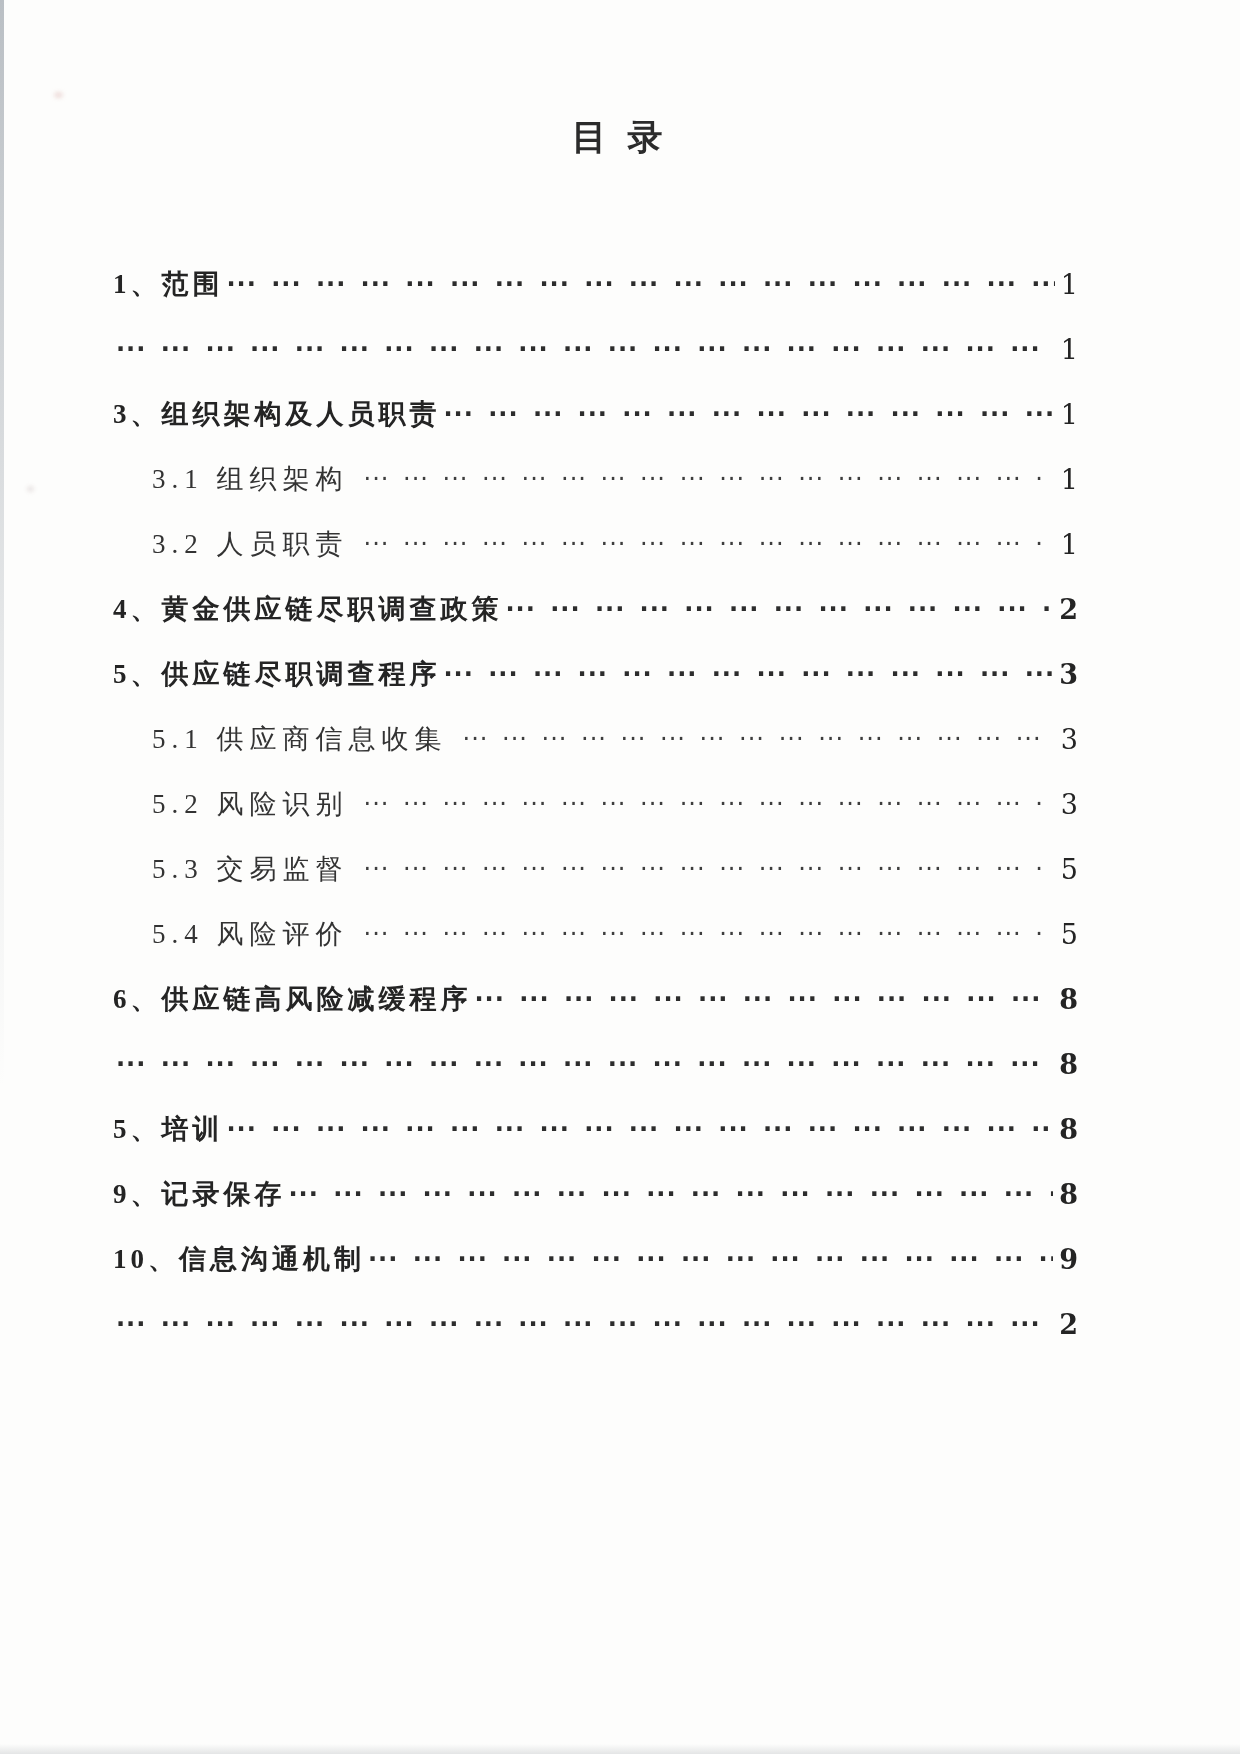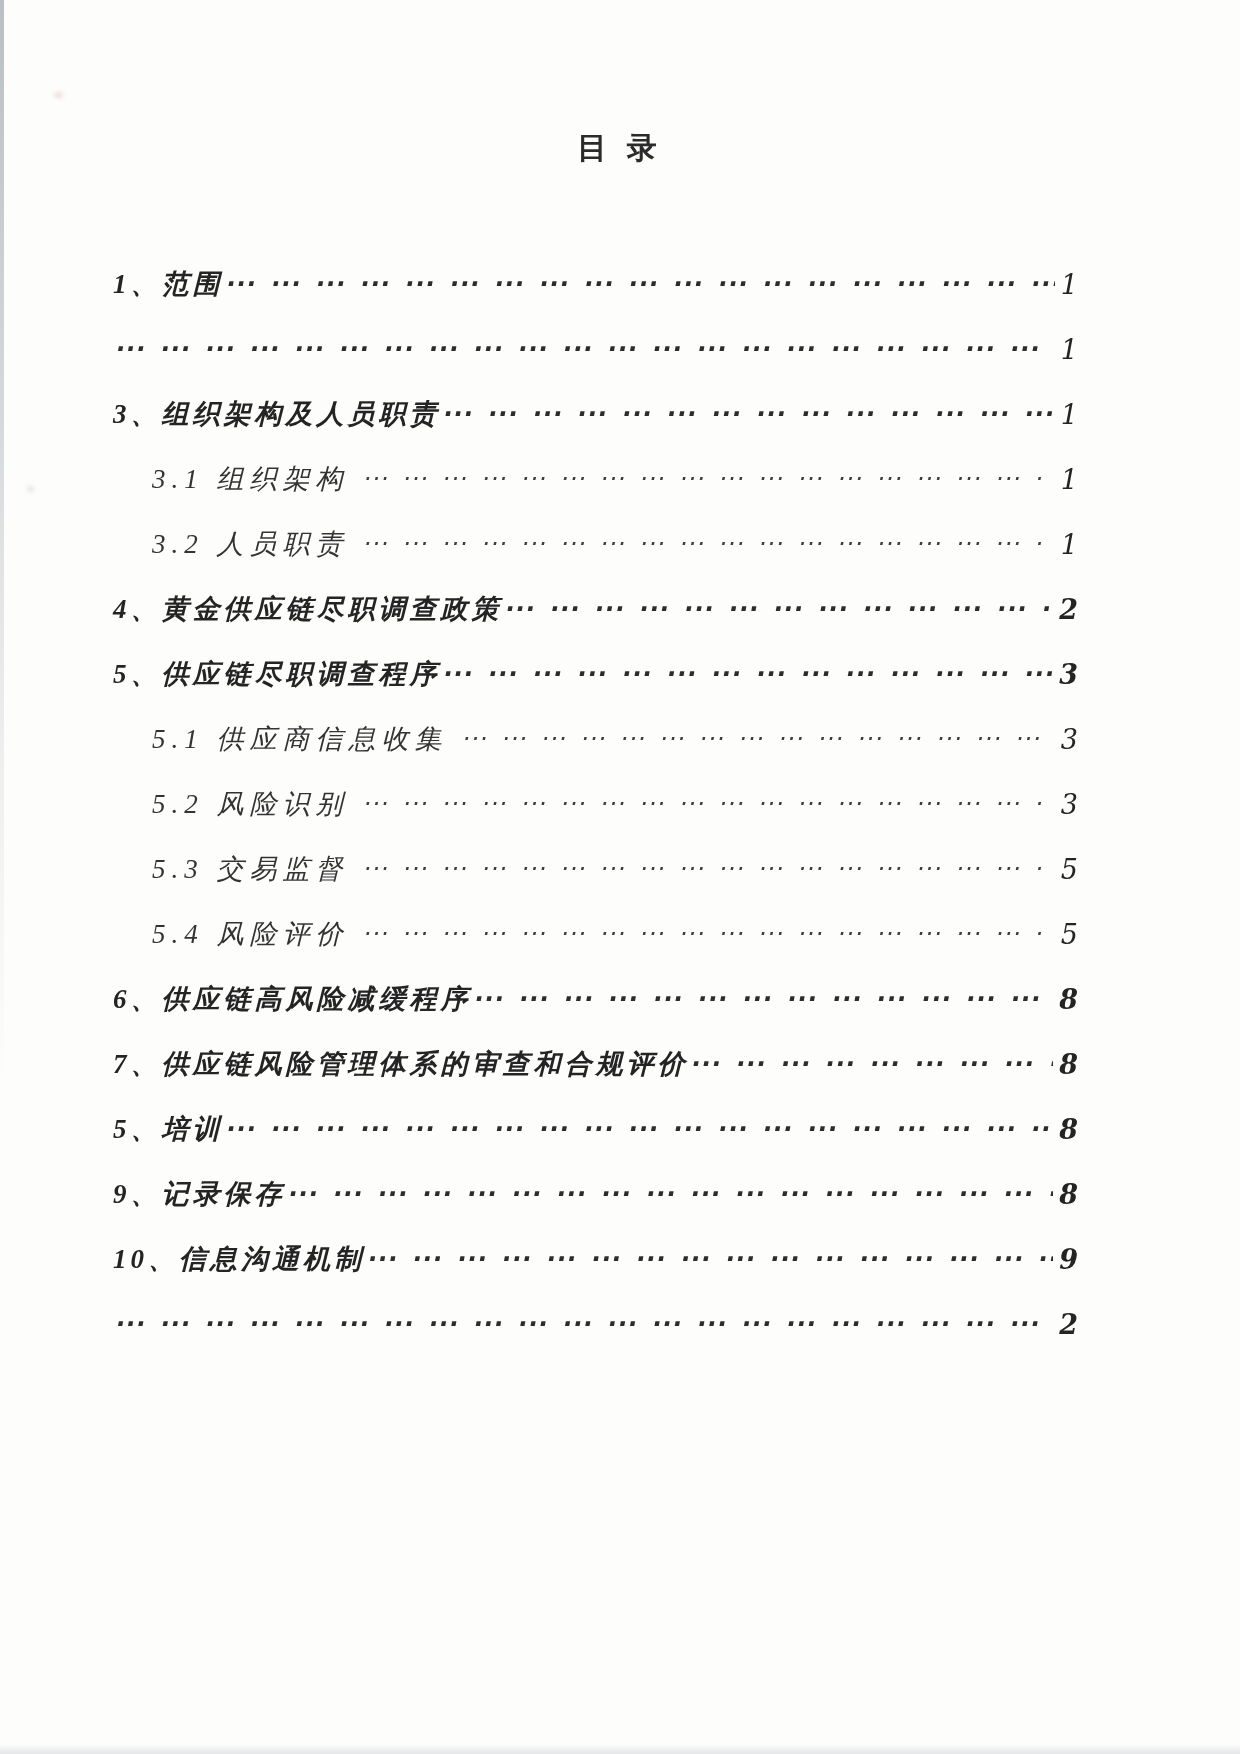--- a/index.html
+++ b/index.html
@@ -22,37 +22,36 @@
     background:linear-gradient(to top, rgba(180,184,188,.35), rgba(180,184,188,0));
   }
   .scan-smudge {
     position:absolute; border-radius:50%; filter:blur(2px);
   }
   .smudge-1 { left:54px; top:92px;  width:9px; height:6px; background:rgba(225,190,185,.5); }
   .smudge-2 { left:27px; top:486px; width:7px; height:6px; background:rgba(210,200,200,.45); }
 
   
   .doc-title {
-    position:absolute; top:126px; left:0; width:100%;
+    position:absolute; top:116px; left:0; width:100%;
     text-align:center;
-    font-size:30px; line-height:44px;
+    font-size:35px; line-height:44px;
     font-weight:700;
     letter-spacing:6px;
     color:#2b2b2b;
   }
 
   
   .toc {
     position:absolute; top:252px; left:113px; width:965px;
   }
   .toc-row {
     display:flex; align-items:center;
     height:65px; line-height:65px;
     white-space:nowrap;
-    font-style:italic;
   }
   .toc-row .label {
     font-size:27px;
     flex:0 0 auto;
   }
   .toc-row.lv1 .label {
     font-weight:700;
     letter-spacing:4px;
     color:#242424;
   }
@@ -149,21 +148,20 @@
     <span class="label">5.4 风险评价</span>
     <span class="leader">··· ··· ··· ··· ··· ··· ··· ··· ··· ··· ··· ··· ··· ··· ··· ··· ··· ··· ··· ··· ··· ··· ··· ··· ··· ··· ··· ··· ··· ··· ··· ··· ··· ··· ··· ··· ··· ··· ··· ··· ··· ··· ··· ··· ··· ··· ··· ··· ··· ··· ··· ··· ··· ··· ··· ··· ··· ··· ··· ··· ··· ··· ··· ··· ··· ··· ··· ··· ··· ··· </span>
     <span class="pagenum">5</span>
   </div>
       <div class="toc-row lv1">
     <span class="label">6、供应链高风险减缓程序</span>
     <span class="leader">··· ··· ··· ··· ··· ··· ··· ··· ··· ··· ··· ··· ··· ··· ··· ··· ··· ··· ··· ··· ··· ··· ··· ··· ··· ··· ··· ··· ··· ··· ··· ··· ··· ··· ··· ··· ··· ··· ··· ··· ··· ··· ··· ··· ··· ··· ··· ··· ··· ··· ··· ··· ··· ··· ··· ··· ··· ··· ··· ··· ··· ··· ··· ··· ··· ··· ··· ··· ··· ··· </span>
     <span class="pagenum">8</span>
   </div>
       <div class="toc-row lv1">
-    <span class="label">7、供应链风险管理体系的审查和合规评价</span>
     <span class="leader">··· ··· ··· ··· ··· ··· ··· ··· ··· ··· ··· ··· ··· ··· ··· ··· ··· ··· ··· ··· ··· ··· ··· ··· ··· ··· ··· ··· ··· ··· ··· ··· ··· ··· ··· ··· ··· ··· ··· ··· ··· ··· ··· ··· ··· ··· ··· ··· ··· ··· ··· ··· ··· ··· ··· ··· ··· ··· ··· ··· ··· ··· ··· ··· ··· ··· ··· ··· ··· ··· </span>
     <span class="pagenum">8</span>
   </div>
       <div class="toc-row lv1">
     <span class="label">5、培训</span>
     <span class="leader">··· ··· ··· ··· ··· ··· ··· ··· ··· ··· ··· ··· ··· ··· ··· ··· ··· ··· ··· ··· ··· ··· ··· ··· ··· ··· ··· ··· ··· ··· ··· ··· ··· ··· ··· ··· ··· ··· ··· ··· ··· ··· ··· ··· ··· ··· ··· ··· ··· ··· ··· ··· ··· ··· ··· ··· ··· ··· ··· ··· ··· ··· ··· ··· ··· ··· ··· ··· ··· ··· </span>
     <span class="pagenum">8</span>
   </div>
       <div class="toc-row lv1">
     <span class="label">9、记录保存</span>

